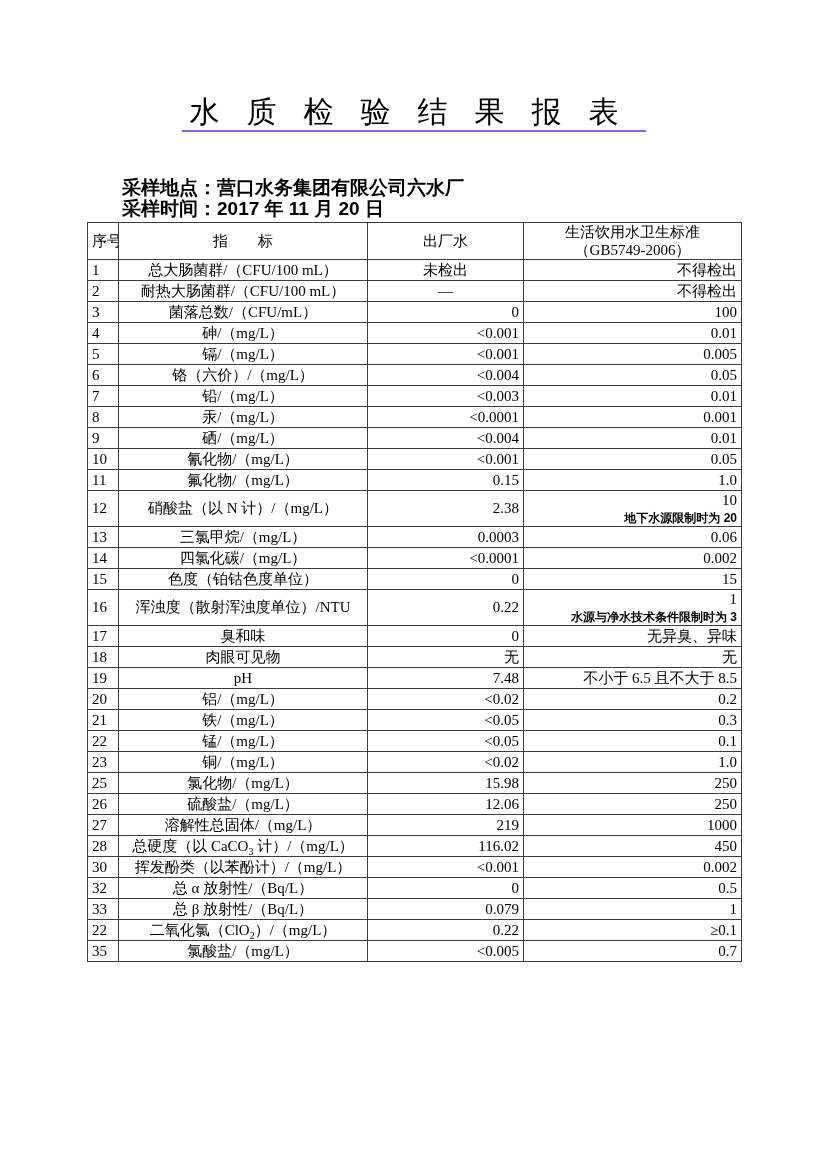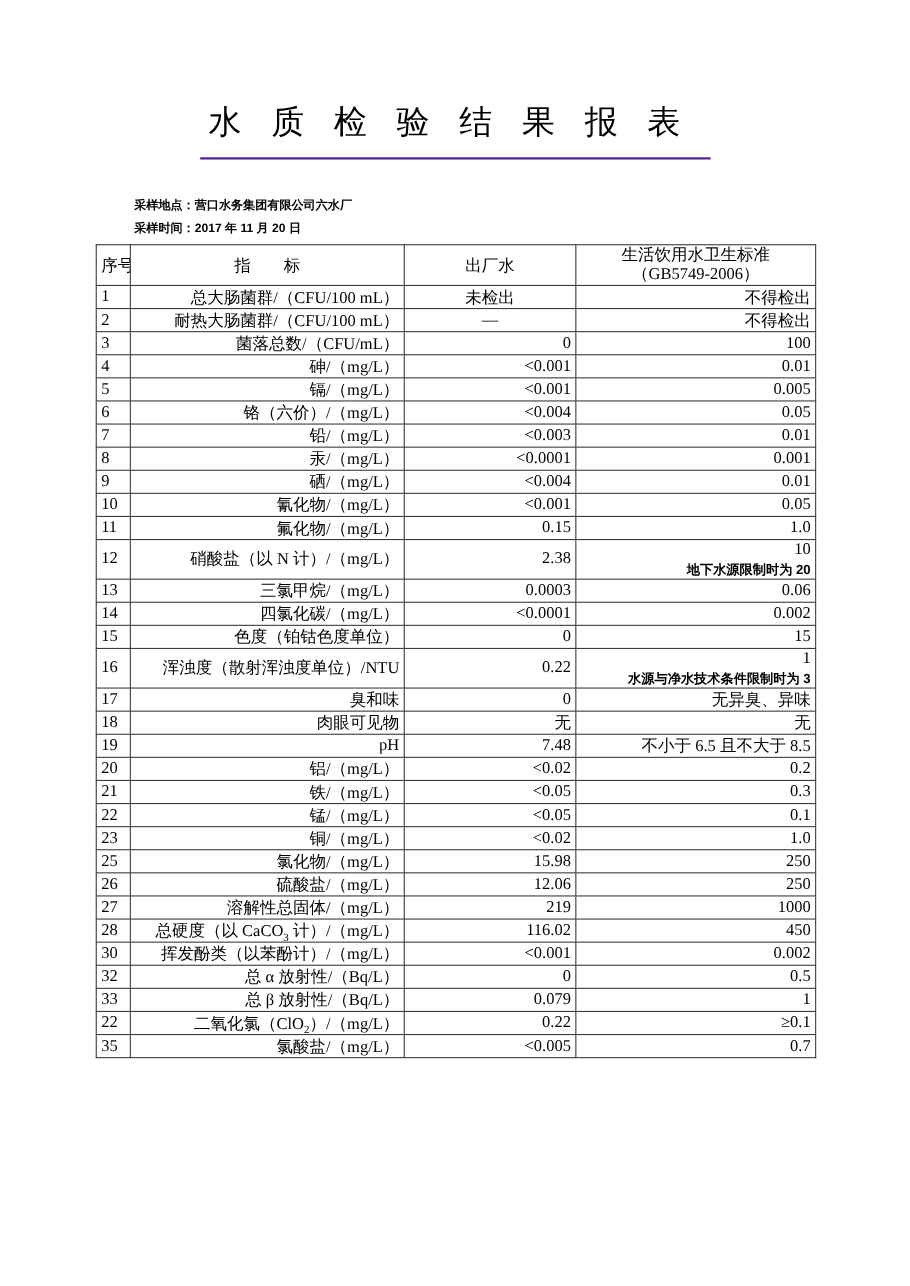--- a/index.html
+++ b/index.html
@@ -27,31 +27,31 @@
     width: 100%;
     text-align: center;
   }
   .title-text {
     display: inline-block;
     font-size: 30px;
     line-height: 34px;
     letter-spacing: 27px;
     text-indent: 8px;
     font-weight: normal;
-    border-bottom: 2px solid #4c1d95;
-    padding-bottom: 14px;
+    border-bottom: 2px solid #8b5cf6;
+    padding-bottom: 1px;
     white-space: nowrap;
   }
   .info {
     position: absolute;
     top: 177px;
     left: 122px;
     font-family: "Liberation Sans", "DejaVu Sans", sans-serif;
     font-weight: 600;
-    font-size: 11px;
+    font-size: 19px;
     line-height: 21px;
     white-space: nowrap;
   }
   table.results {
     position: absolute;
     top: 222px;
     left: 87px;
     width: 654px;
     border-collapse: collapse;
     table-layout: fixed;
@@ -62,21 +62,21 @@
     font-size: 15px;
     padding: 0 4px;
     vertical-align: middle;
     overflow: hidden;
     white-space: nowrap;
   }
   .results thead tr { height: 37px; }
   .results tbody tr { height: 21px; }
   .results tbody tr.tall { height: 26px; }
   .c-no  { text-align: left; padding: 0 1px; }
-  .c-ind { text-align: right; }
+  .c-ind { text-align: center; }
   .c-val { text-align: right; }
   .c-val.center { text-align: center; }
   .c-std { text-align: right; margin-top: 13px; }
   thead .c-ind, thead .c-val, thead .c-std { text-align: center; }
   .std-head-line { line-height: 18px; text-align: center; }
   .std-main { line-height: 19px; text-align: right; }
   .std-note {
     font-family: "Liberation Sans", "DejaVu Sans", sans-serif;
     font-weight: 600;
     font-size: 12px;

